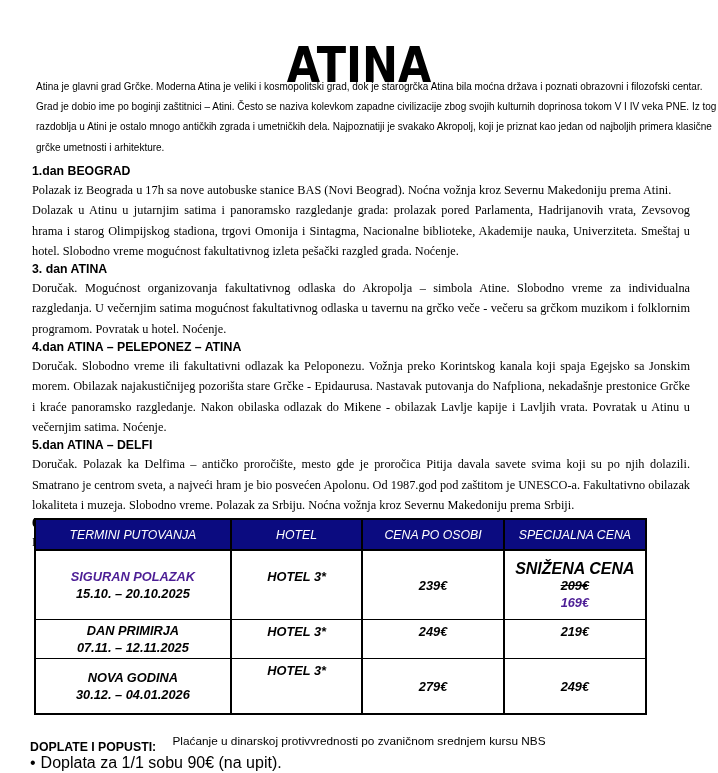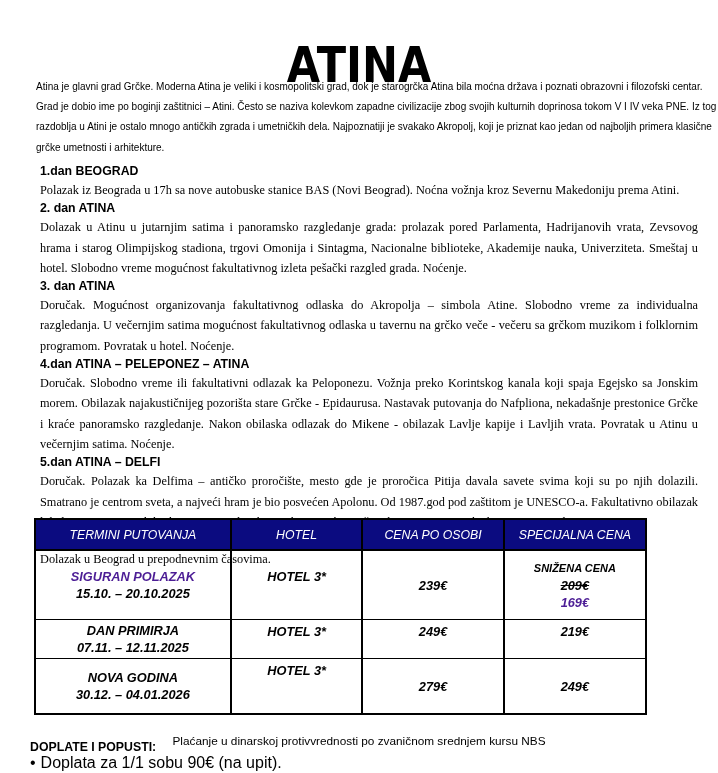--- a/index.html
+++ b/index.html
@@ -33,21 +33,21 @@
       position: absolute;
       left: 24px;
       top: 65px;
       width: 684px;
       font-size: 10px;
       line-height: 20.2px;
       margin: 12px;
     }
     .itinerary {
       position: absolute;
-      left: 40px;
+      left: 32px;
       top: 163px;
       width: 658px;
     }
     .day-heading {
       font-weight: bold;
       font-size: 12.3px;
       line-height: 17px;
       margin: 0;
     }
     .day-text {
@@ -144,21 +144,20 @@
 <h1 class="title">ATINA</h1>
 
 <p class="intro">Atina je glavni grad Grčke. Moderna Atina je veliki i kosmopolitski grad, dok je starogrčka Atina bila moćna država i poznati obrazovni i filozofski centar. Grad je dobio ime po boginji zaštitnici – Atini. Često se naziva kolevkom zapadne civilizacije zbog svojih kulturnih doprinosa tokom  V I IV veka PNE. Iz tog razdoblja u Atini je ostalo mnogo antičkih zgrada i umetničkih dela. Najpoznatiji je svakako Akropolj, koji je priznat kao jedan od najboljih primera klasične grčke umetnosti i arhitekture.</p>
 
 <div class="itinerary">
   <div>
     <p class="day-heading">1.dan BEOGRAD</p>
     <p class="day-text">Polazak iz Beograda u 17h sa nove autobuske stanice BAS (Novi Beograd). Noćna vožnja kroz Severnu Makedoniju prema Atini.</p>
   </div>
   <div>
-    <p class="day-heading">2. dan ATINA</p>
     <p class="day-text">Dolazak u Atinu u jutarnjim satima i panoramsko razgledanje grada: prolazak pored Parlamenta, Hadrijanovih vrata, Zevsovog hrama i starog Olimpijskog stadiona, trgovi Omonija i Sintagma, Nacionalne biblioteke, Akademije nauka, Univerziteta. Smeštaj u hotel. Slobodno vreme mogućnost fakultativnog izleta pešački razgled grada. Noćenje.</p>
   </div>
   <div>
     <p class="day-heading">3. dan ATINA</p>
     <p class="day-text">Doručak. Mogućnost organizovanja fakultativnog odlaska do Akropolja – simbola Atine. Slobodno vreme za individualna razgledanja. U večernjim satima mogućnost fakultativnog odlaska u tavernu na grčko veče - večeru sa grčkom muzikom i folklornim programom. Povratak u hotel. Noćenje.</p>
   </div>
   <div>
     <p class="day-heading">4.dan ATINA – PELEPONEZ – ATINA</p>
     <p class="day-text">Doručak. Slobodno vreme ili fakultativni odlazak ka Peloponezu. Vožnja preko Korintskog kanala koji spaja Egejsko sa Jonskim morem. Obilazak najakustičnijeg pozorišta stare Grčke - Epidaurusa. Nastavak putovanja do Nafpliona, nekadašnje prestonice Grčke i kraće panoramsko razgledanje. Nakon obilaska odlazak do Mikene - obilazak Lavlje kapije i Lavljih vrata. Povratak u Atinu u večernjim satima. Noćenje.</p>
   </div>
@@ -185,21 +184,21 @@
     <tr class="row1">
       <td>
         <div class="red">SIGURAN POLAZAK</div>
         <div>15.10. – 20.10.2025</div>
       </td>
       <td class="sep valign-top">
         <div style="margin-top:14px">HOTEL 3*</div>
       </td>
       <td class="sep">239€</td>
       <td class="sep">
-        <div style="font-size:11px">SNIŽENA CENA</div>
+        <div style="font-size:16px">SNIŽENA CENA</div>
         <div class="strike">209€</div>
         <div class="red">169€</div>
       </td>
     </tr>
     <tr class="row2">
       <td>
         <div>DAN PRIMIRJA</div>
         <div>07.11. – 12.11.2025</div>
       </td>
       <td class="sep valign-top">HOTEL 3*</td>

